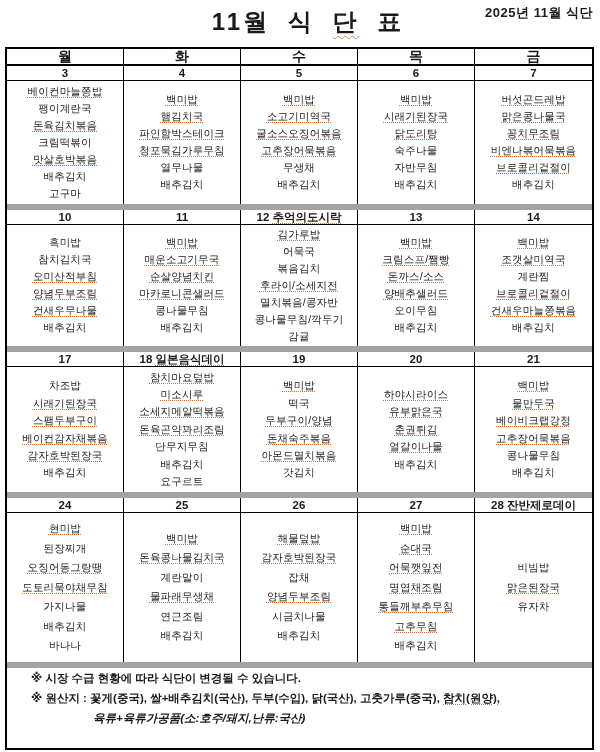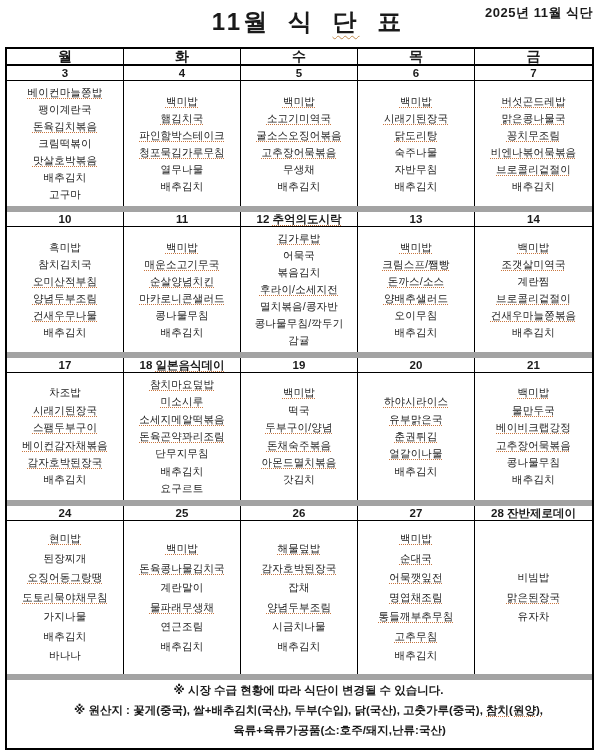--- a/index.html
+++ b/index.html
@@ -17,22 +17,22 @@
   .cell:last-child{border-right:none;}
   .dow-row{border-bottom:2px solid #000;}
   .dow-row .cell{font-size:14px;font-weight:700;height:15px;line-height:15px;}
   .date-row{border-bottom:1px solid #000;}
   .date-row .cell{font-size:11.5px;font-weight:700;height:14px;line-height:14px;}
   .menu-row{border-bottom:6px solid #a3a3a3;}
   .menu-row .cell{display:flex;flex-direction:column;justify-content:center;
                   font-size:10.5px;letter-spacing:0.2px;}
   .mi{white-space:nowrap;}
   .notes{flex:1;display:flex;flex-direction:column;justify-content:flex-end;
-         padding:0 6px 8px 24px;font-size:11.5px;font-weight:700;line-height:20px;text-align:center;}
-  .note-indent{margin-left:62px;}
+         padding:0 6px 20px 24px;font-size:11.5px;font-weight:700;line-height:20px;text-align:left;}
+  .note-indent{margin-left:62px;font-style:italic;}
 </style>
 </head>
 <body>
 
 <div class="page">
   <div class="corner-label">2025년 11월 식단</div>
   <div class="page-title"><span>11월 식 </span><span class="wavy">단</span><span> 표</span></div>
 
   <div class="menu-table">
     <div class="row dow-row">

